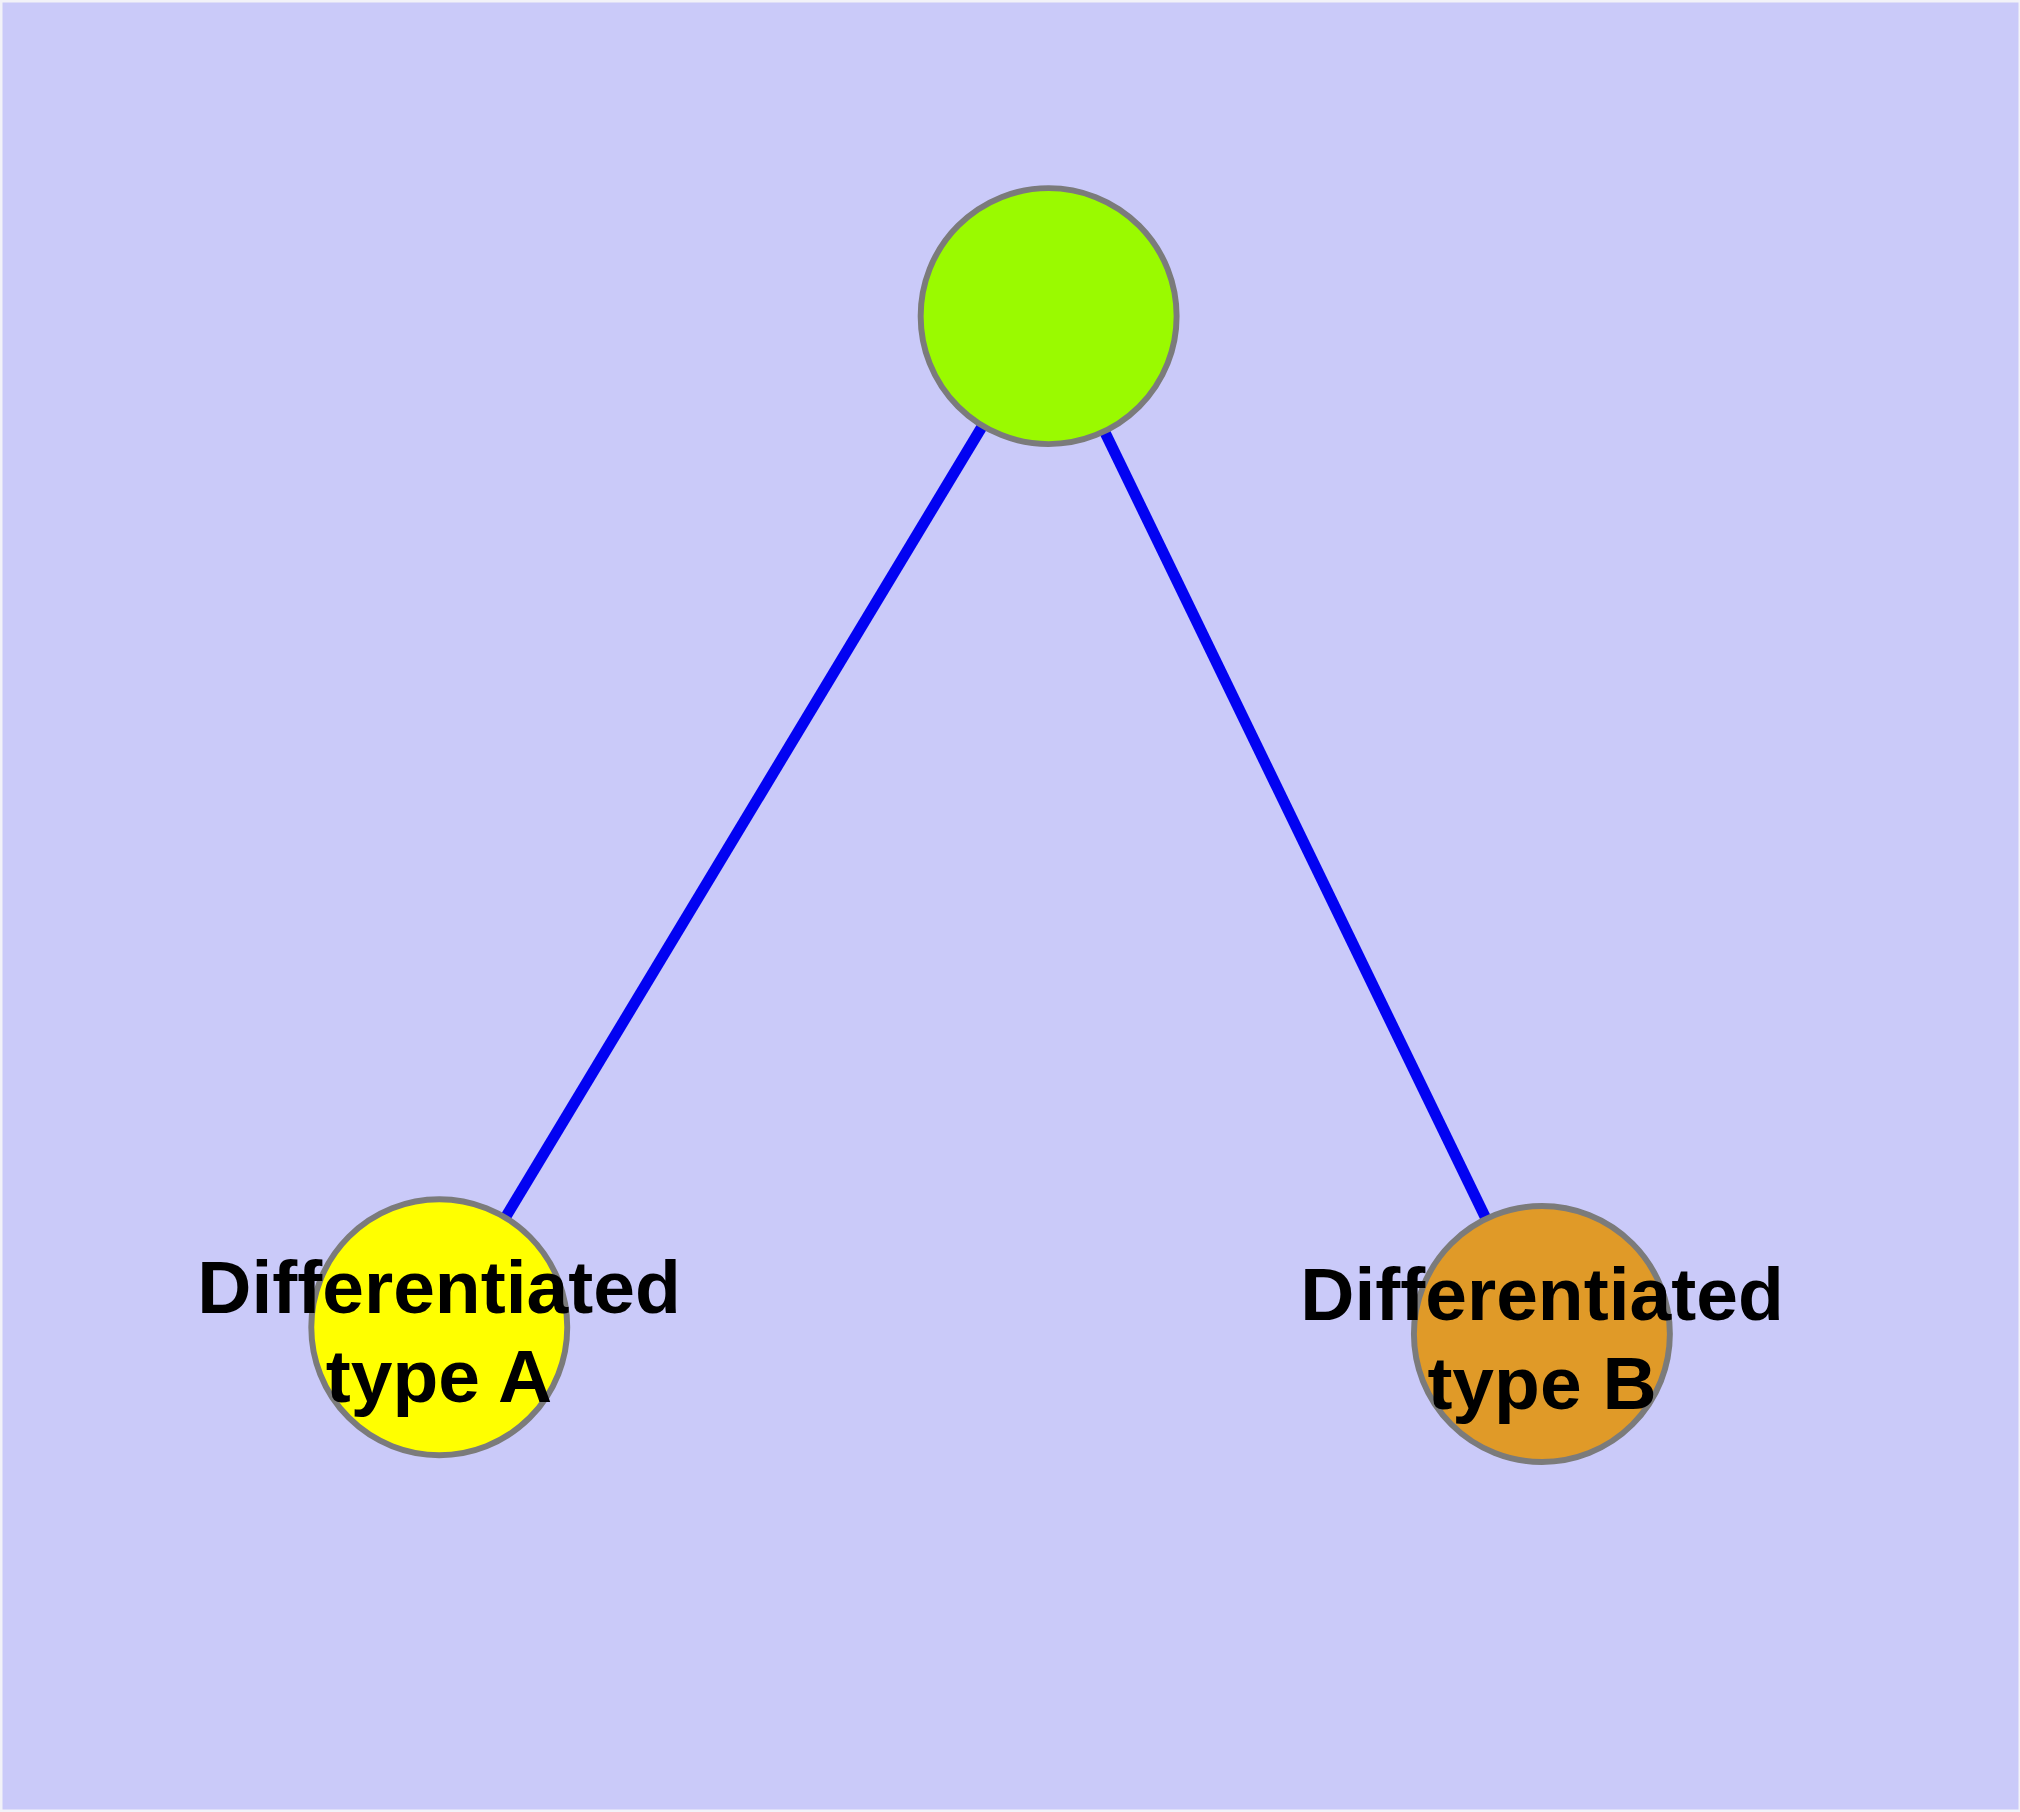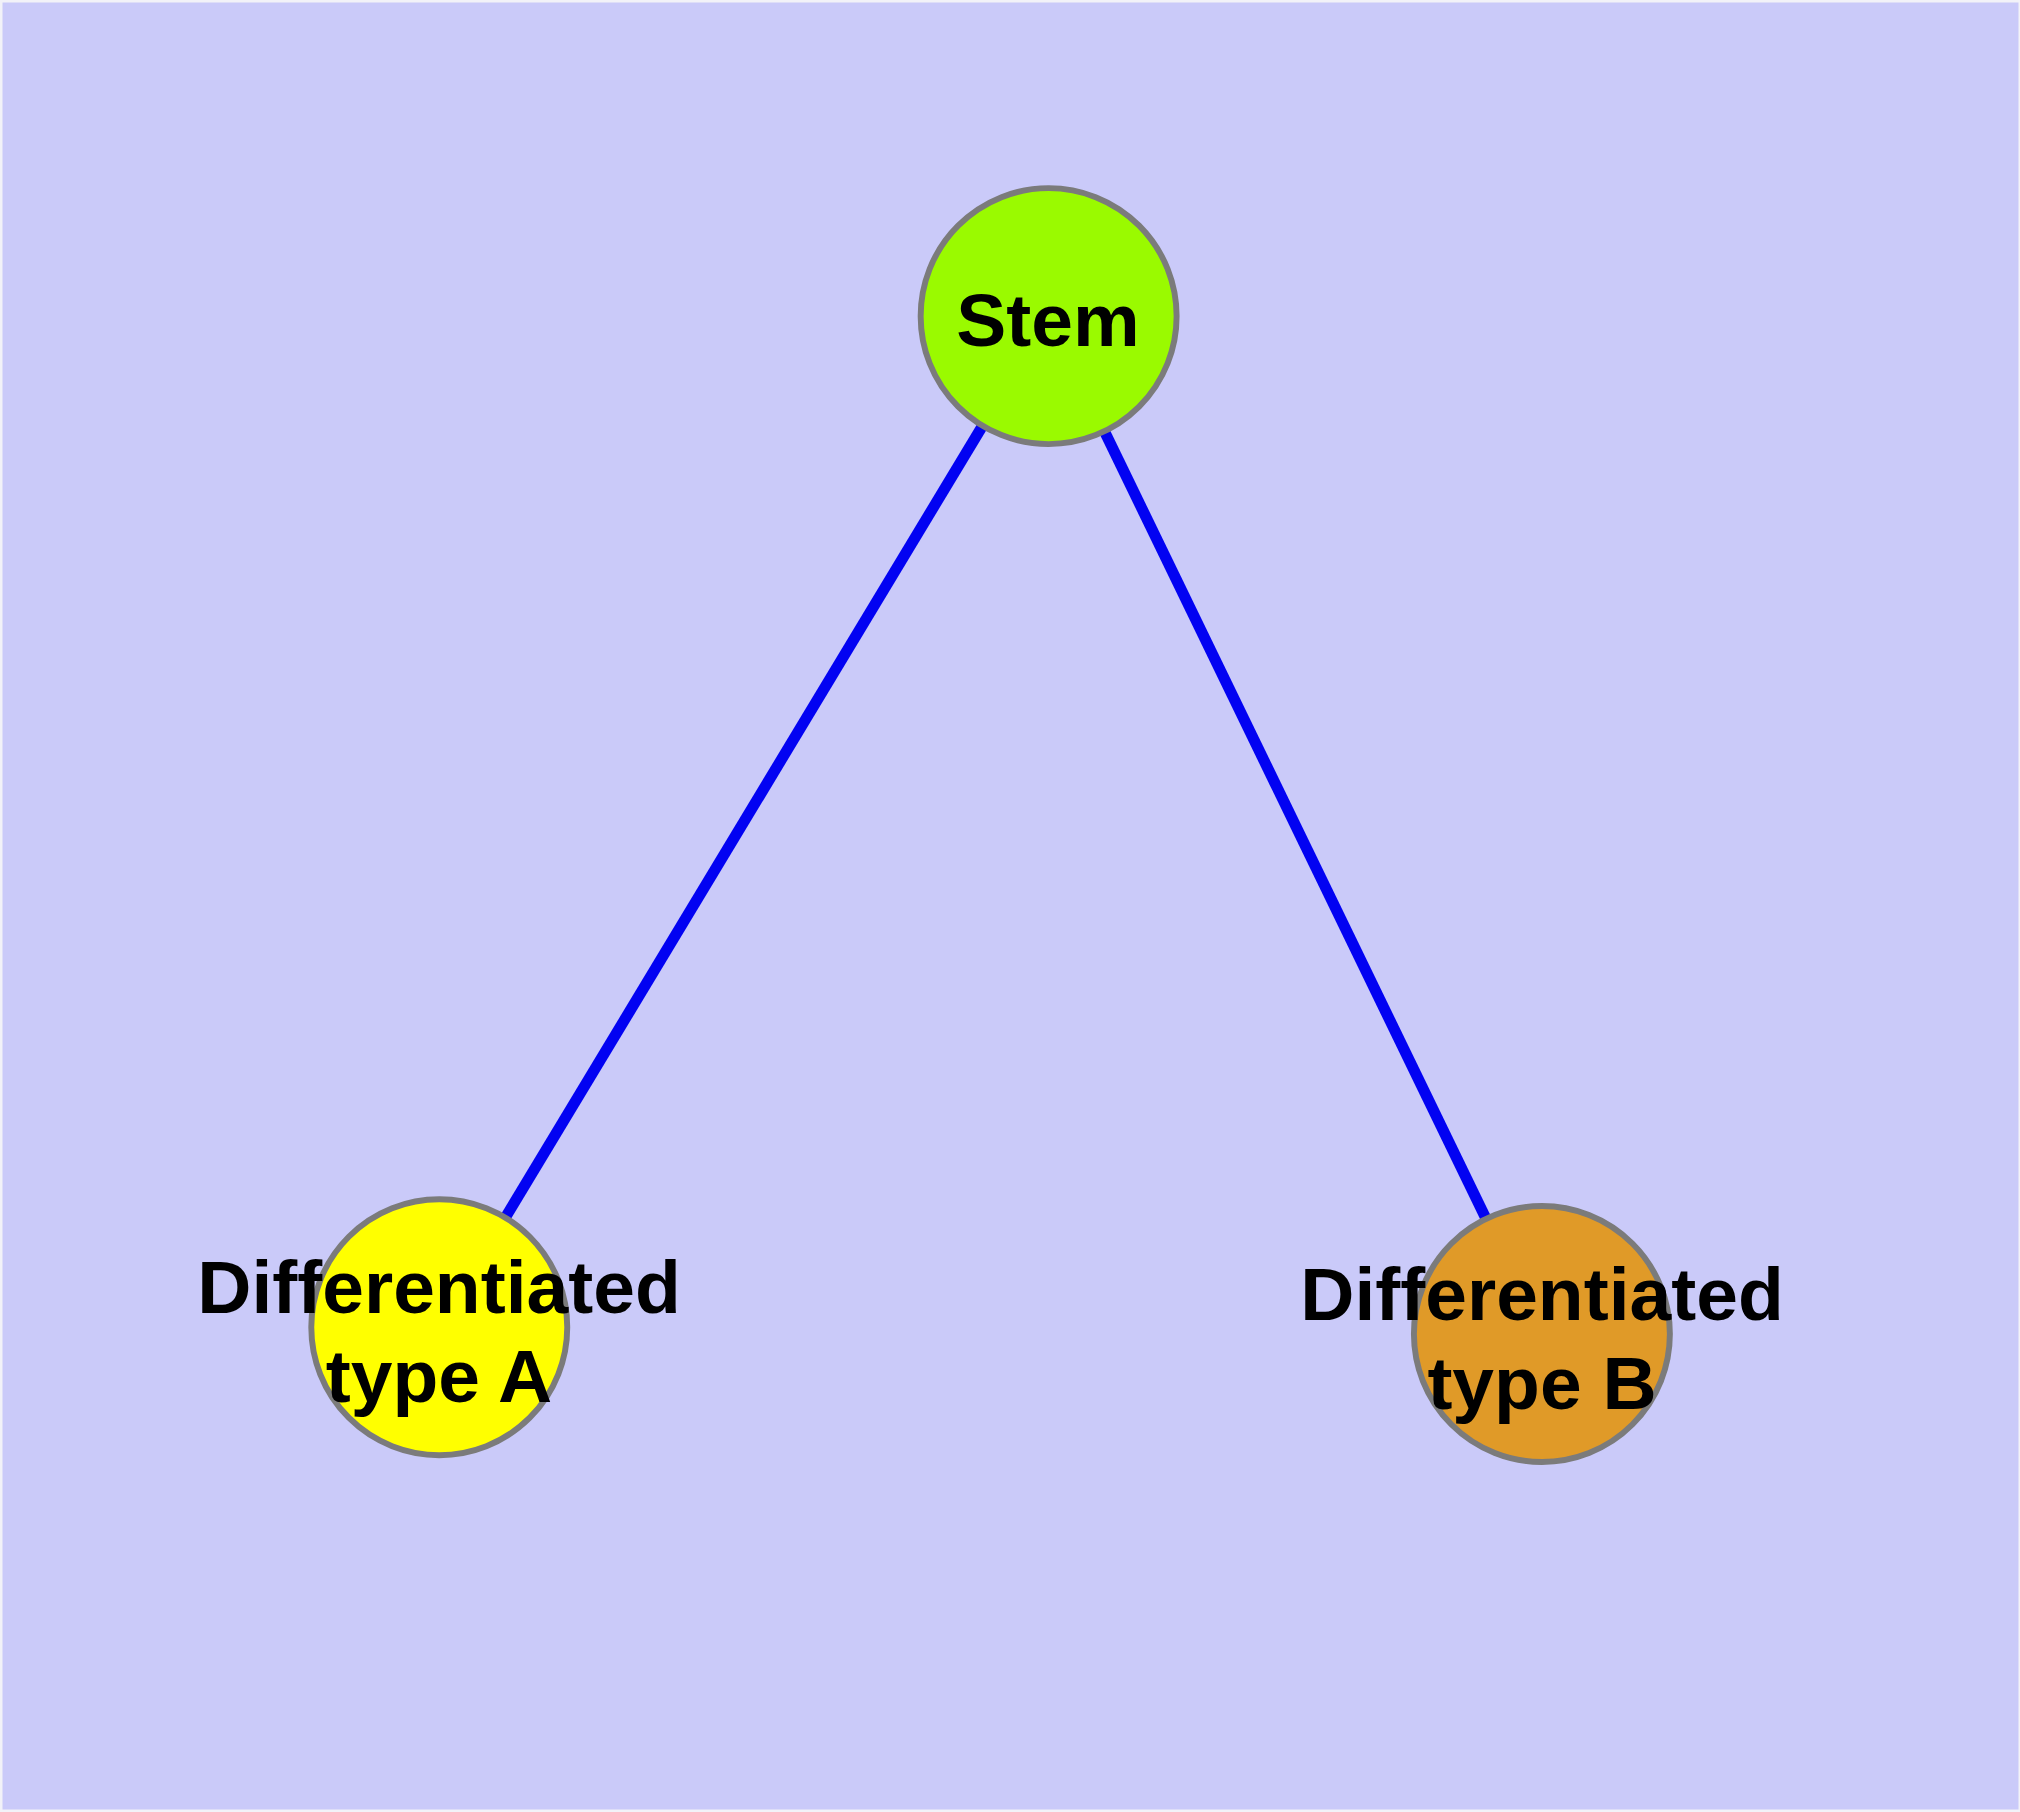--- a/index.html
+++ b/index.html
@@ -62,21 +62,20 @@
 
     <line class="edge" x1="1237" y1="373" x2="1819" y2="1574" stroke="#0202F2"></line>
 
     <circle class="node" cx="518" cy="1566" r="151" fill="#FFFF00" stroke="#7B7B7B"></circle>
 
     <circle class="node" cx="1819" cy="1574" r="151" fill="#E09A28" stroke="#7B7B7B"></circle>
 
     <circle class="node" cx="1237" cy="373" r="151" fill="#9AFA00" stroke="#7B7B7B"></circle>
   </svg>
 
-  <div class="node-label" style="left:1048px;top:320px">Stem</div>
 
   <div class="node-label" style="left:439px;top:1332px">Differentiated
 type A</div>
 
   <div class="node-label" style="left:1542px;top:1339px">Differentiated
 type B</div>
 
 </div>
 
 

